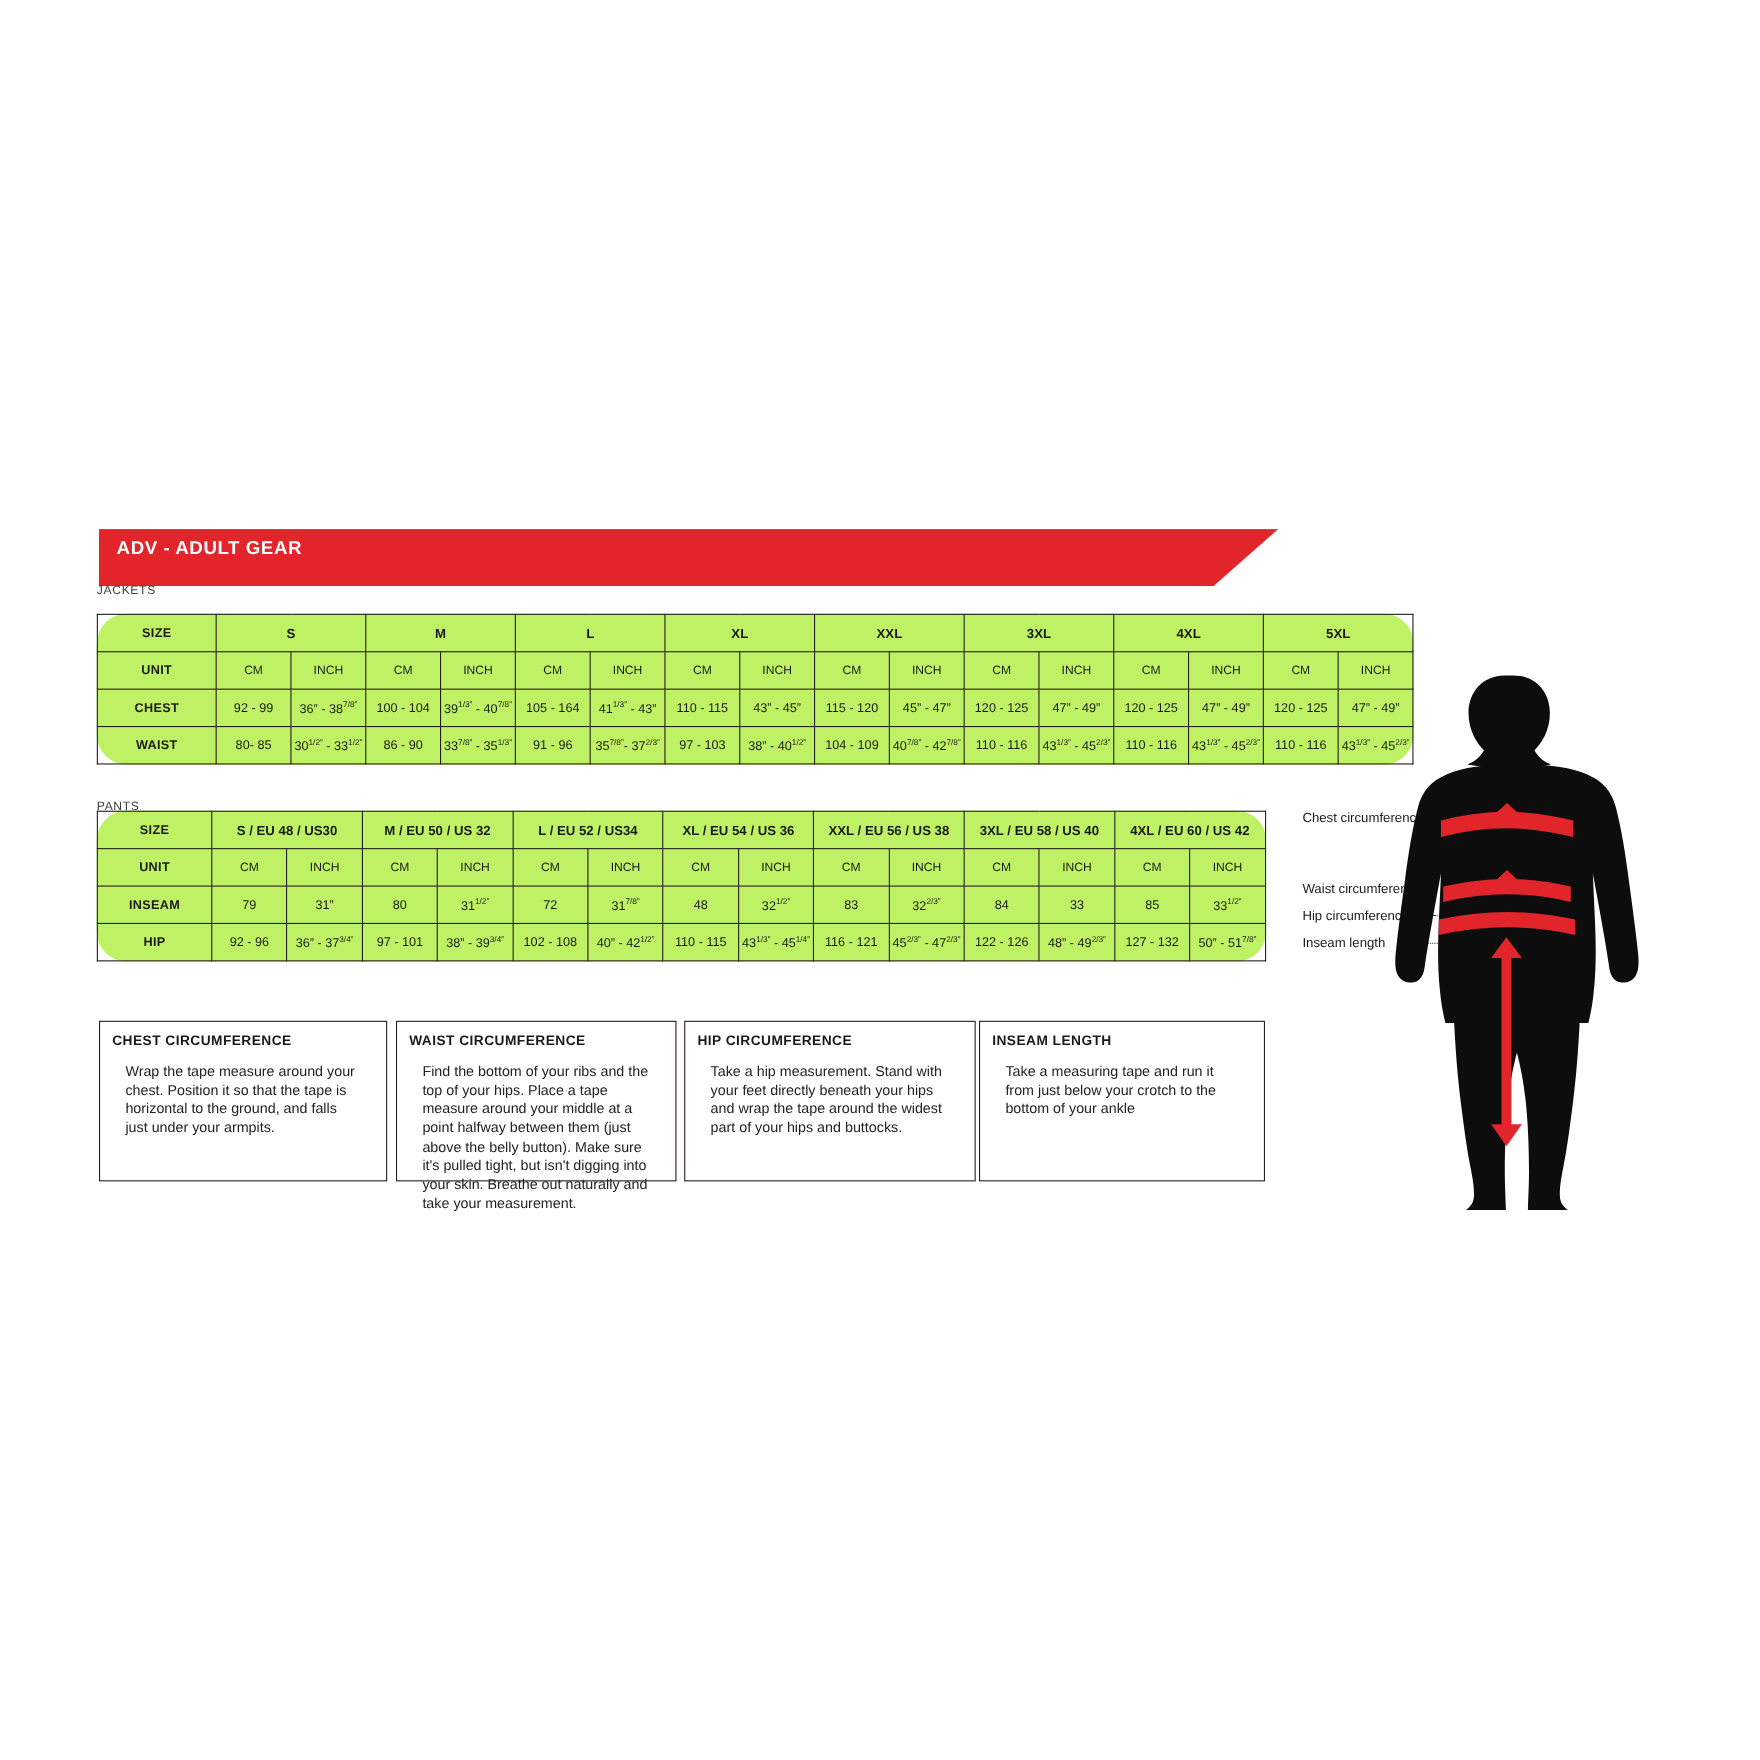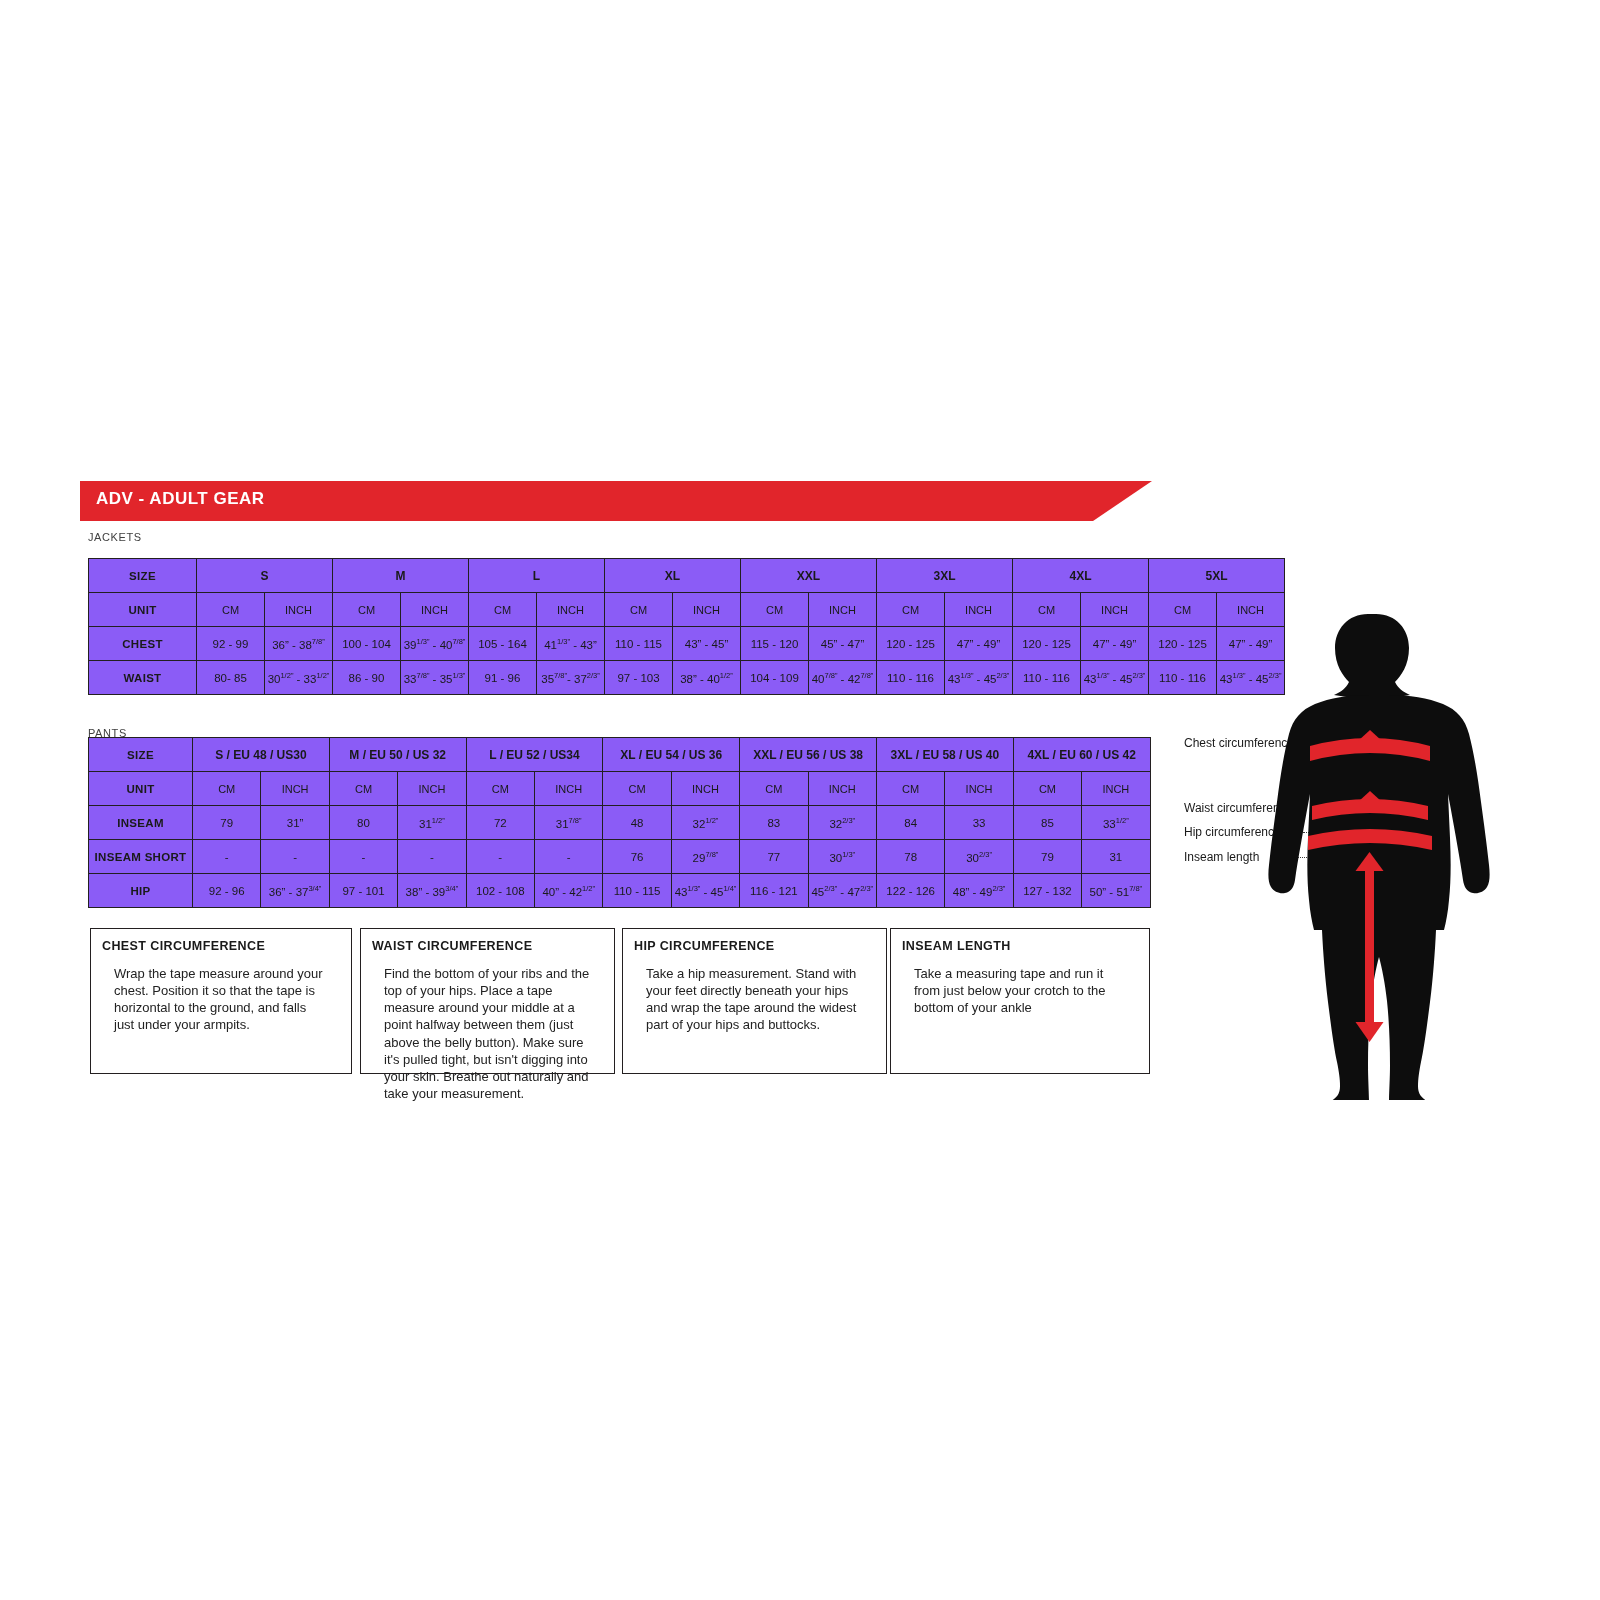--- a/index.html
+++ b/index.html
@@ -12,24 +12,24 @@
     height: 1600px;
     position: relative;
     font-family: "Liberation Sans", sans-serif;
     color: #111111;
     overflow: hidden;
   }
 
   
   #banner {
     position: absolute;
-    left: 80px;
+    left: 90px;
     top: 481px;
     width: 1072px;
-    height: 40px;
+    height: 52px;
   }
   #banner .shape {
     position: absolute;
     inset: 0;
     background: #e1252b;
     clip-path: polygon(0 0, 100% 0, 94.5% 100%, 0 100%);
   }
   #banner .title {
     position: absolute;
     left: 16px;
@@ -50,21 +50,22 @@
     letter-spacing: 0.6px;
   }
   #jackets-title { left: 88px; top: 531px; }
   #pants-title   { left: 88px; top: 708px; margin-top: 19px; }
 
   
   table.size-table {
     position: absolute;
     border-collapse: collapse;
     table-layout: fixed;
-    background: #8b5cf6;
+    background: #bef264;
+    border-radius: 27px;
   }
   table.size-table td {
     border: 1px solid #231f20;
     text-align: center;
     vertical-align: middle;
     font-size: 11.5px;
     color: #1a1a1a;
     padding: 0;
     height: 33px;
     white-space: nowrap;
@@ -272,37 +273,20 @@
         <td>72</td>
         <td>31<sup>7/8”</sup></td>
         <td>48</td>
         <td>32<sup>1/2”</sup></td>
         <td>83</td>
         <td>32<sup>2/3”</sup></td>
         <td>84</td>
         <td>33</td>
         <td>85</td>
         <td>33<sup>1/2”</sup></td>
-      </tr>
-      <tr>
-        <td class="lbl">INSEAM SHORT</td>
-        <td>-</td>
-        <td>-</td>
-        <td>-</td>
-        <td>-</td>
-        <td>-</td>
-        <td>-</td>
-        <td>76</td>
-        <td>29<sup>7/8”</sup></td>
-        <td>77</td>
-        <td>30<sup>1/3”</sup></td>
-        <td>78</td>
-        <td>30<sup>2/3”</sup></td>
-        <td>79</td>
-        <td>31</td>
       </tr>
       <tr>
         <td class="lbl">HIP</td>
         <td>92 - 96</td>
         <td>36” - 37<sup>3/4”</sup></td>
         <td>97 - 101</td>
         <td>38” - 39<sup>3/4”</sup></td>
         <td>102 - 108</td>
         <td>40” - 42<sup>1/2”</sup></td>
         <td>110 - 115</td>

